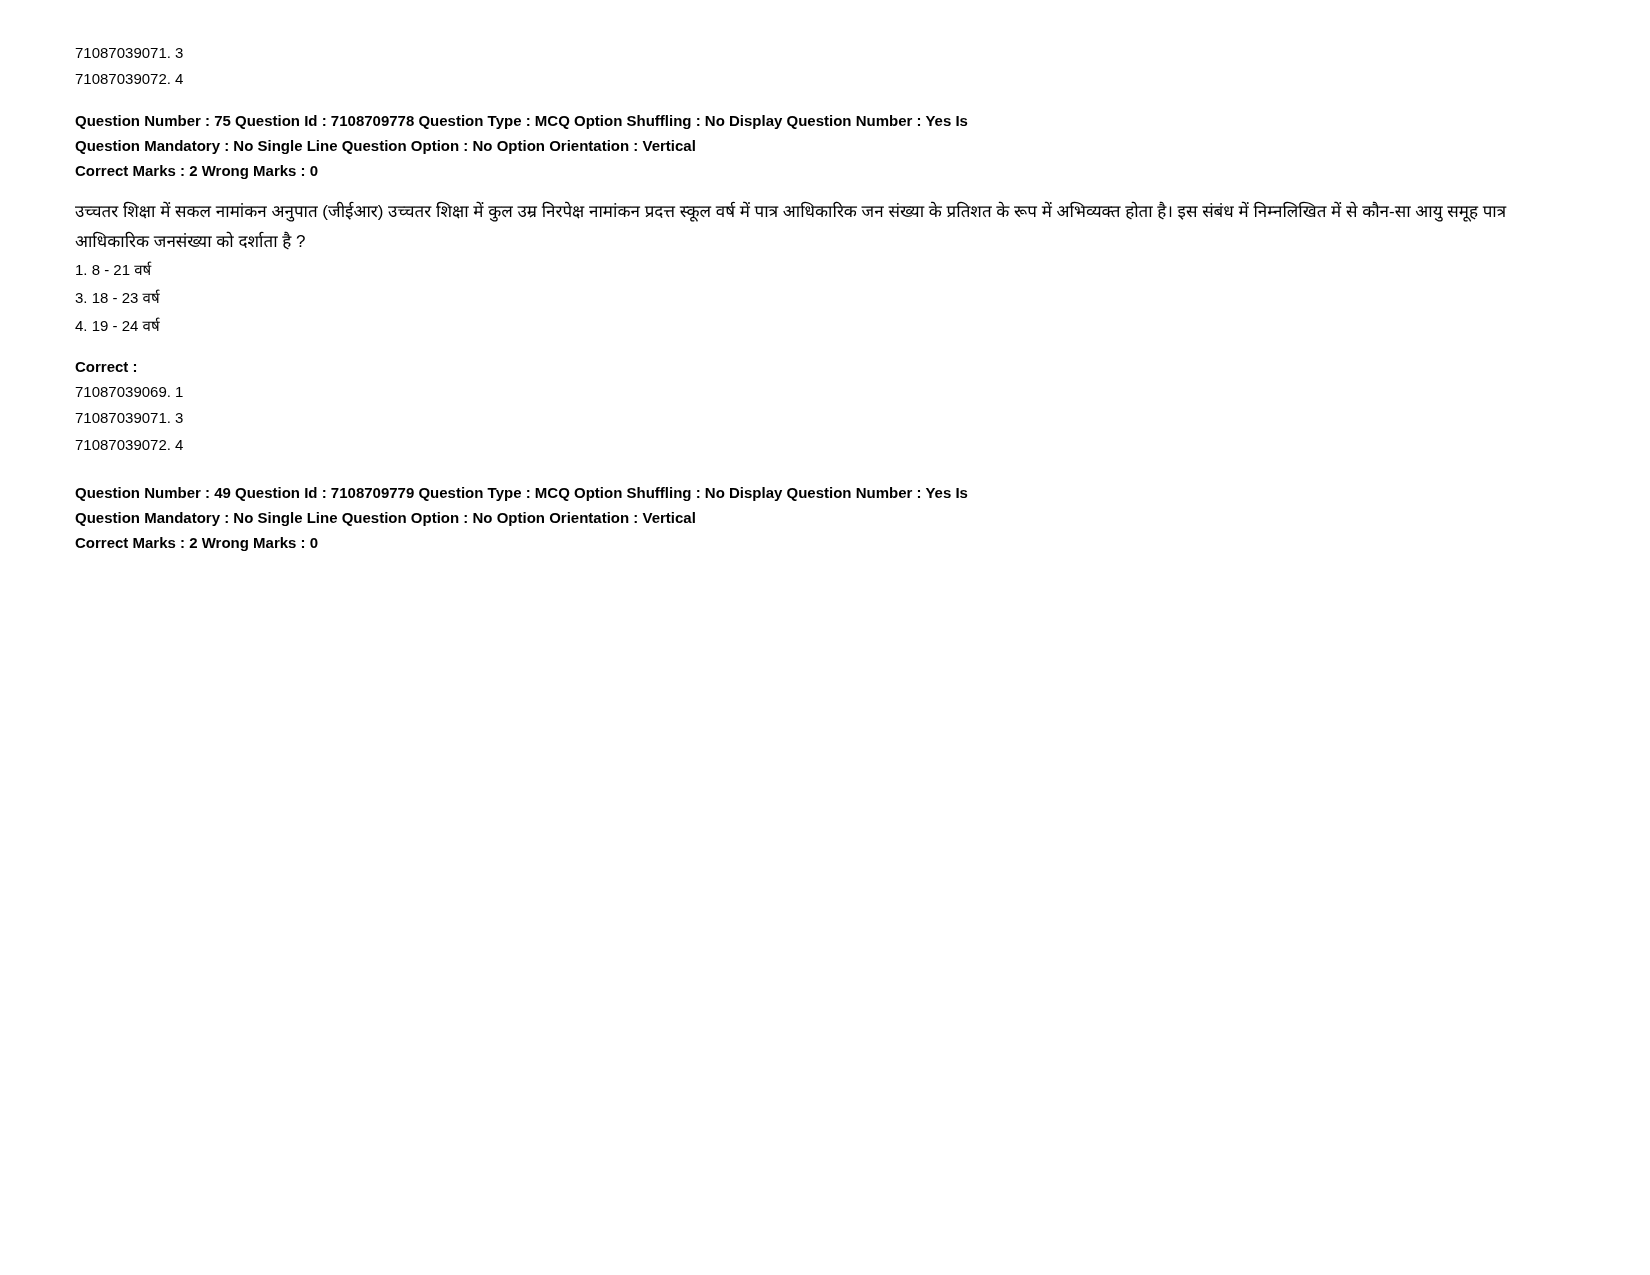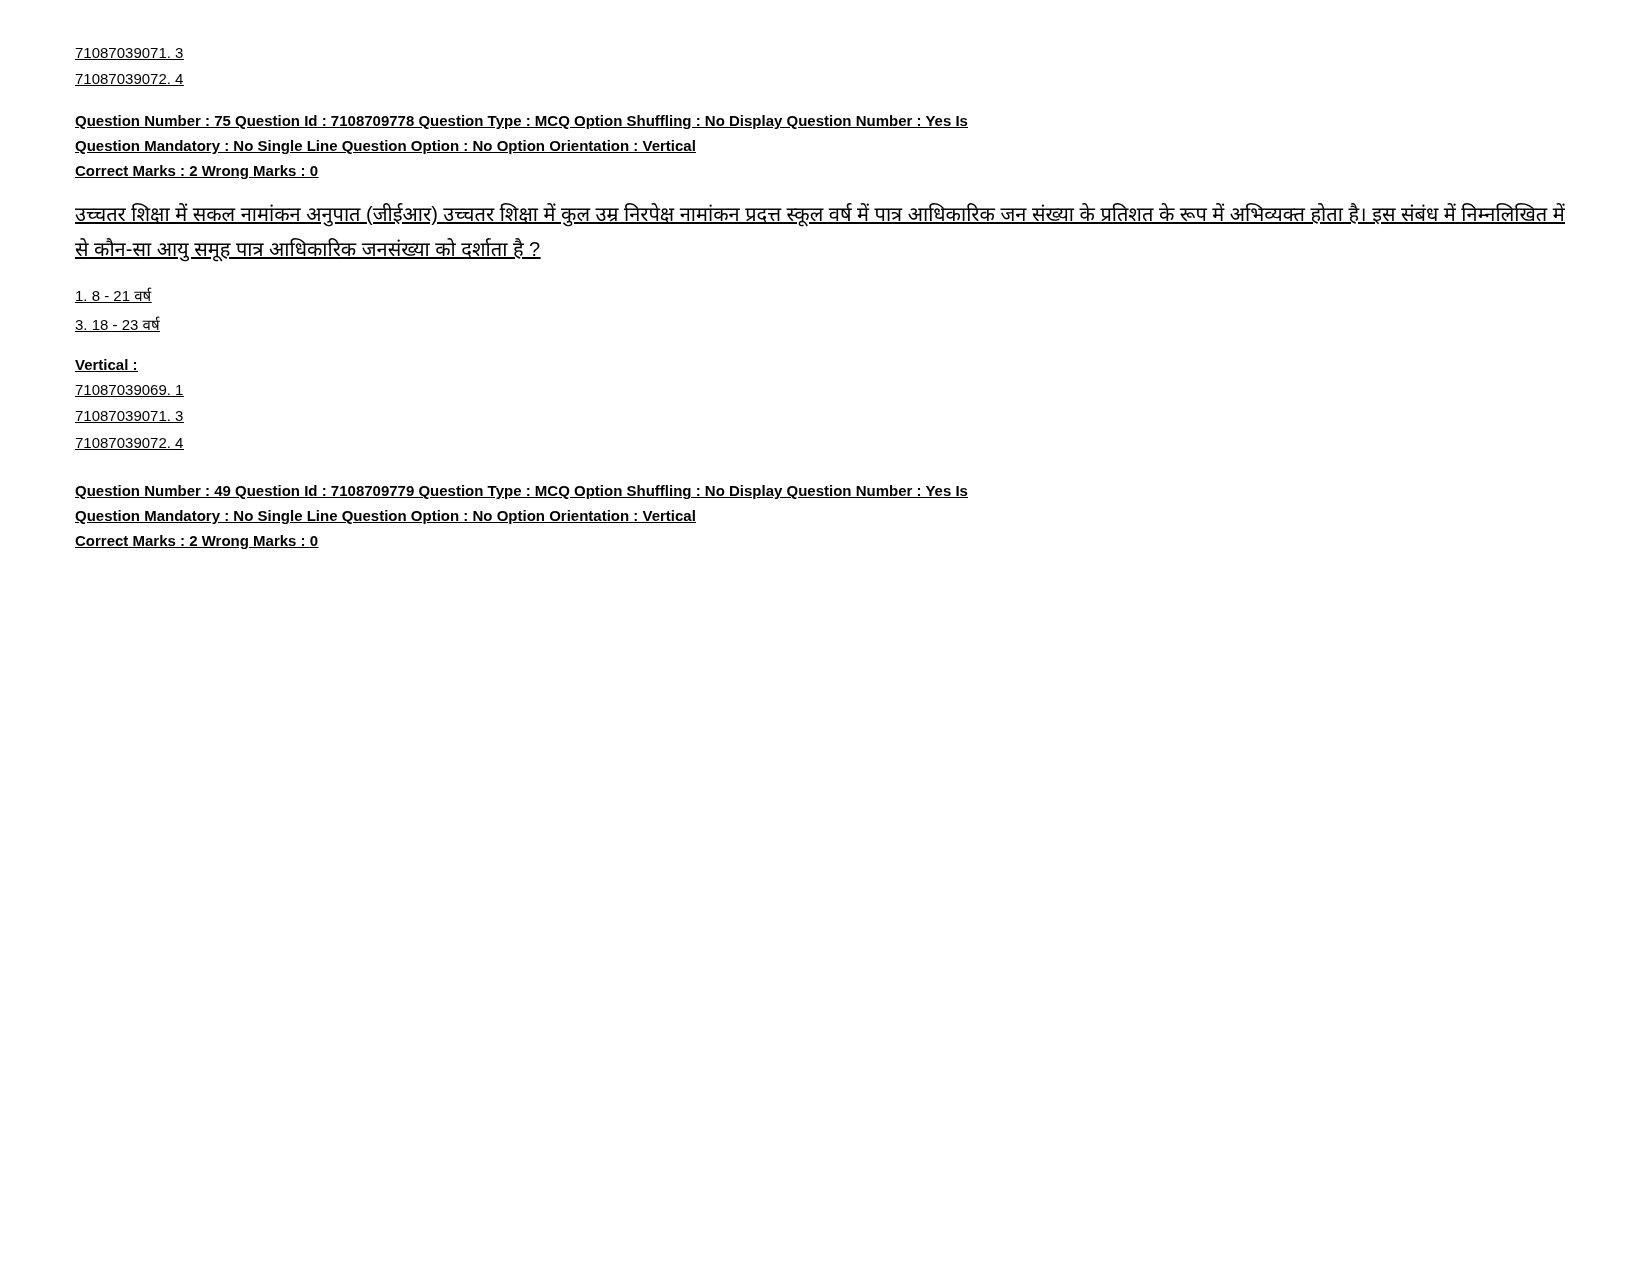--- a/index.html
+++ b/index.html
@@ -1,19 +1,18 @@
 <!DOCTYPE html>
 <html><head>
   <meta charset="utf-8">
   <style>
     * {
       margin: 0;
       padding: 0;
       box-sizing: border-box;
-      text-decoration: underline;
     }
     body {
       background: #ffffff;
       font-family: Arial, sans-serif;
       font-size: 15px;
       color: #000000;
       width: 1650px;
       min-height: 1275px;
       padding: 40px 75px;
     }
@@ -23,23 +22,23 @@
     }
     .question-block {
       margin-bottom: 24px;
     }
     .question-meta {
       font-weight: bold;
       line-height: 1.65;
       margin-bottom: 14px;
     }
     .question-text {
-      font-size: 20px;
+      font-size: 17px;
       line-height: 1.75;
-      margin-bottom: 16px;
+      margin-bottom: 0;
     }
     .options-list {
       list-style: none;
       margin-bottom: 18px;
       line-height: 1.75;
     }
     .options-list li {
       margin-bottom: 2px;
     }
     .options-label {
@@ -66,23 +65,24 @@
     <div>Question Number : 75 Question Id : 7108709778 Question Type : MCQ Option Shuffling : No Display Question Number : Yes Is</div>
     <div>Question Mandatory : No Single Line Question Option : No Option Orientation : Vertical</div>
     <div>Correct Marks : 2 Wrong Marks : 0</div>
   </div>
 
   <div class="question-text">उच्चतर शिक्षा में सकल नामांकन अनुपात (जीईआर) उच्चतर शिक्षा में कुल उम्र निरपेक्ष नामांकन प्रदत्त स्कूल वर्ष में पात्र आधिकारिक जन संख्या के प्रतिशत के रूप में अभिव्यक्त होता है। इस संबंध में निम्नलिखित में से कौन-सा आयु समूह पात्र आधिकारिक जनसंख्या को दर्शाता है ?</div>
 
   <ul class="options-list">
     <li>1. 8 - 21 वर्ष</li>
     <li>3. 18 - 23 वर्ष</li>
+    <li>4. 19 - 24 वर्ष</li>
   </ul>
 
-  <div class="options-label">Vertical :</div>
+  <div class="options-label">Correct :</div>
   <div class="answer-options">
     <div>71087039069. 1</div>
     <div>71087039071. 3</div>
     <div>71087039072. 4</div>
   </div>
 </div>
 
 <div class="question-block">
   <div class="question-meta">
     <div>Question Number : 49 Question Id : 7108709779 Question Type : MCQ Option Shuffling : No Display Question Number : Yes Is</div>

